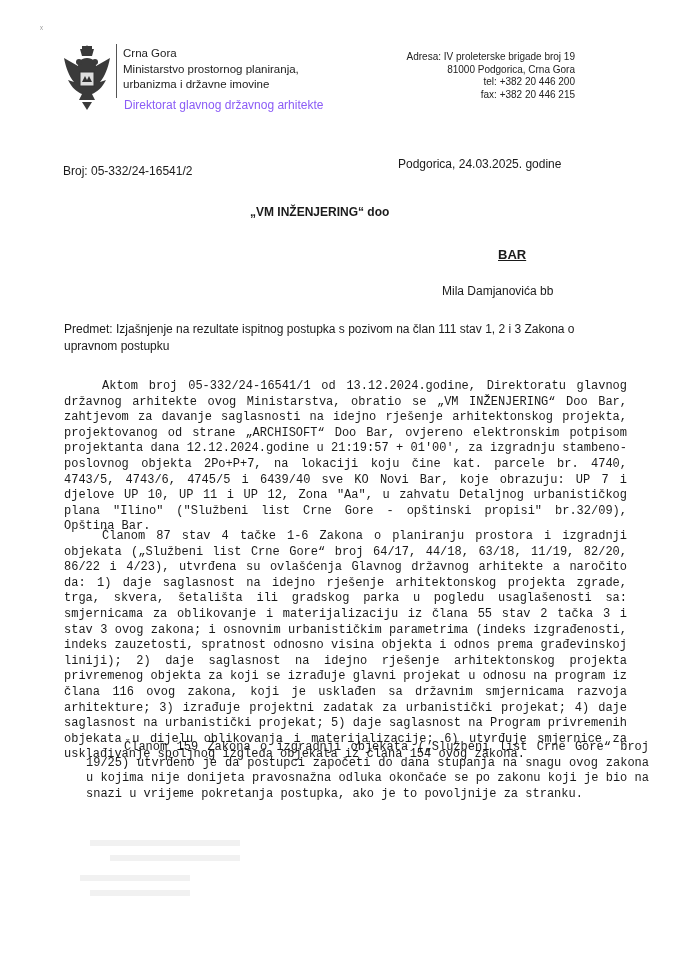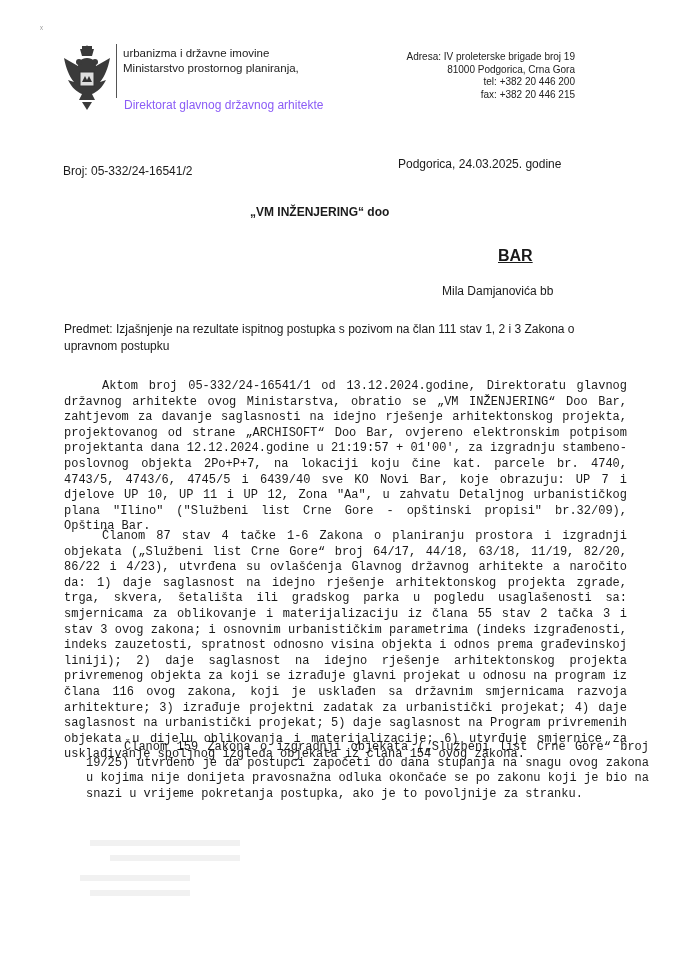--- a/index.html
+++ b/index.html
@@ -11,21 +11,21 @@
   .vline { left: 116px; top: 44px; width: 1px; height: 54px; background: #555; }
   .org { left: 123px; top: 46px; font-size: 11.5px; line-height: 15px; color: #222; }
   .org div { white-space: nowrap; }
   .org .country { margin-bottom: 1px; }
   .dept { left: 124px; top: 98px; font-size: 12px; color: #8b5cf6; white-space: nowrap; }
   .addr { right: 104px; top: 51px; font-size: 10px; line-height: 12.5px; text-align: right; color: #222; }
   .addr div { white-space: nowrap; }
   .broj { left: 63px; top: 164px; font-size: 12px; }
   .date { left: 398px; top: 157px; font-size: 12px; }
   .recip { left: 250px; top: 205px; font-size: 12px; font-weight: bold; }
-  .city { left: 498px; top: 247px; font-size: 16px; font-weight: bold; text-decoration: underline; }
+  .city { left: 498px; top: 247px; font-size: 13px; font-weight: bold; text-decoration: underline; }
   .street { left: 442px; top: 270px; font-size: 12px; margin-top: 14px; }
   .subject { left: 64px; top: 321px; width: 560px; font-size: 12px; line-height: 17px; }
   .para { left: 64px; width: 563px; font-size: 12px; line-height: 15.6px; text-align: justify; font-family: Liberation Mono, monospace; }
   .para .indent { display: inline-block; width: 38px; }
   .p1 { top: 379px; }
   .p2 { top: 529px; }
   .p3 { top: 740px; margin-left: 22px; }
   .ghost { left: 80px; top: 830px; width: 250px; height: 80px; opacity: 0.05; }
 </style>
 </head>
@@ -45,22 +45,23 @@
       <path d="M22 58 l5 8 l5 -8 z"></path>
     </g>
     <rect x="20" y="28" width="14" height="14" fill="#ddd" stroke="#333" stroke-width="1"></rect>
     <path d="M22 38 l3 -6 l2 4 l2 -4 l3 6 z" fill="#333"></path>
   </svg>
 </div>
 
 <div class="abs vline"></div>
 
 <div class="abs org">
+  <div class="country">Crna Gora</div>
+  <div>Ministarstvo prostornog planiranja,</div>
   <div>urbanizma i državne imovine</div>
-  <div>Ministarstvo prostornog planiranja,</div>
 </div>
 
 <div class="abs dept">Direktorat  glavnog državnog arhitekte</div>
 
 <div class="abs addr">
   <div>Adresa: IV proleterske brigade broj 19</div>
   <div>81000 Podgorica, Crna Gora</div>
   <div>tel: +382 20 446 200</div>
   <div>fax: +382 20 446 215</div>
 </div>

